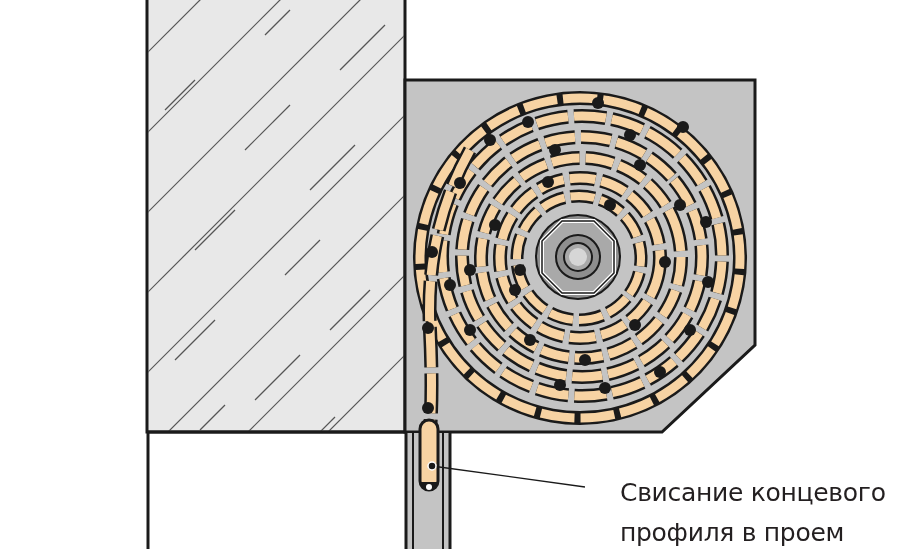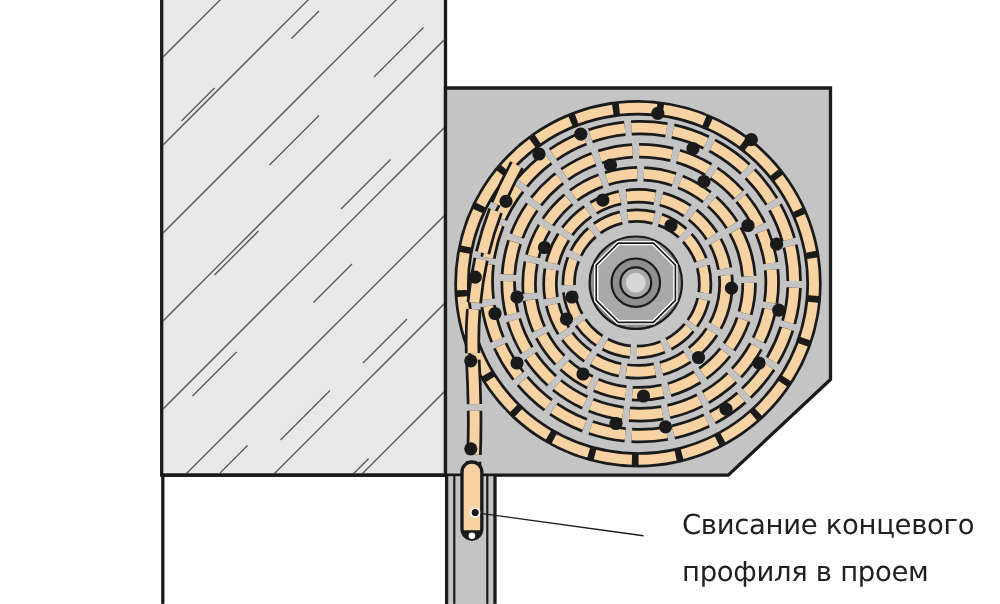--- a/index.html
+++ b/index.html
@@ -1,20 +1,20 @@
 <!DOCTYPE html>
 <html><head>
 <meta charset="utf-8">
 <style>
   html, body { margin:0; padding:0; background:#ffffff; }
   body { width:909px; height:549px; position:relative; overflow:hidden; font-family:"DejaVu Sans", sans-serif; }
   #diagram { position:absolute; left:0; top:0; width:909px; height:549px; }
   .label-line { position:absolute; left:620px; font-size:25px; color:#231f20; letter-spacing:-0.3px; white-space:nowrap; line-height:30px; font-family:"DejaVu Sans", sans-serif; }
-  #label-1 { top:462px; }
-  #label-2 { top:505px; }
+  #label-1 { top:478px; }
+  #label-2 { top:518px; }
 </style>
 </head>
 <body>
 
 <svg id="diagram" viewBox="0 0 909 549" xmlns="http://www.w3.org/2000/svg">
   <defs>
     <clipPath id="wallClip">
         <rect x="148" y="0" width="256" height="431"></rect>
       </clipPath>
   </defs>

